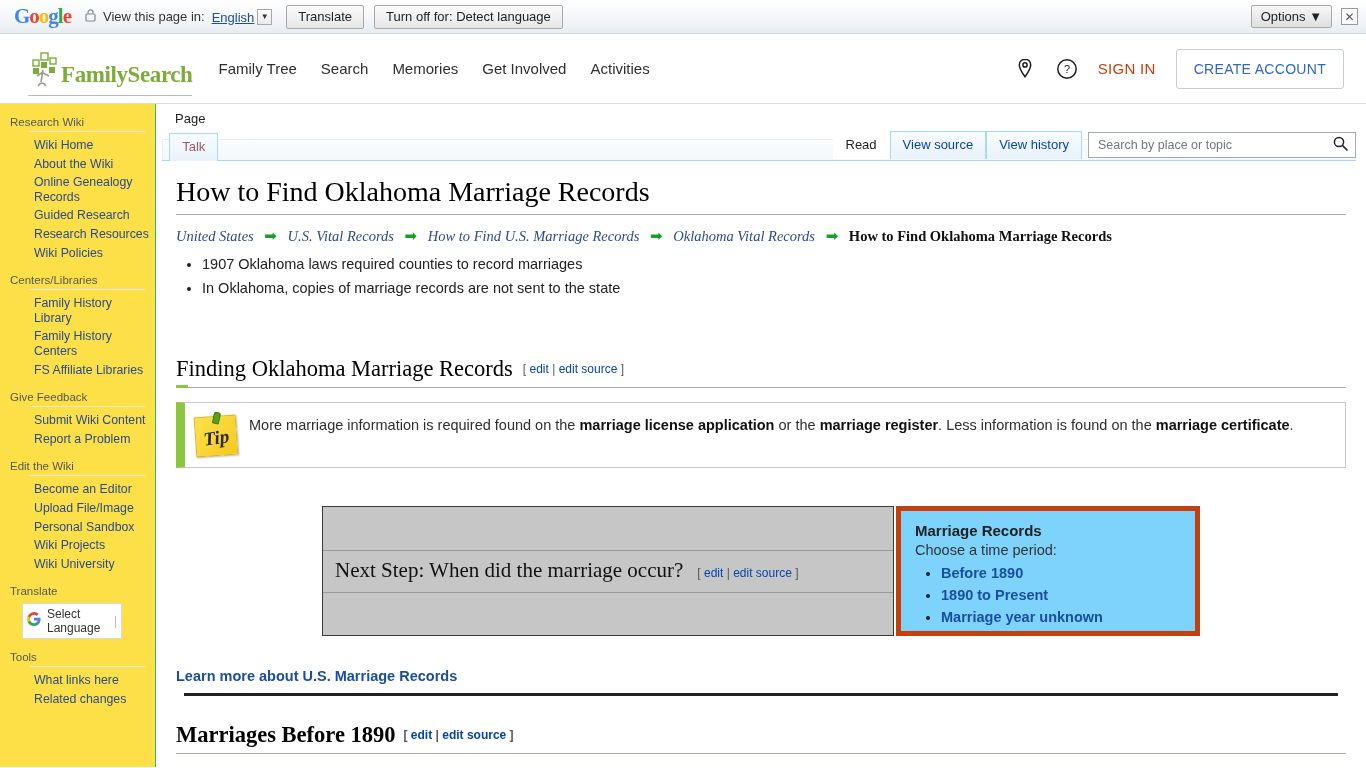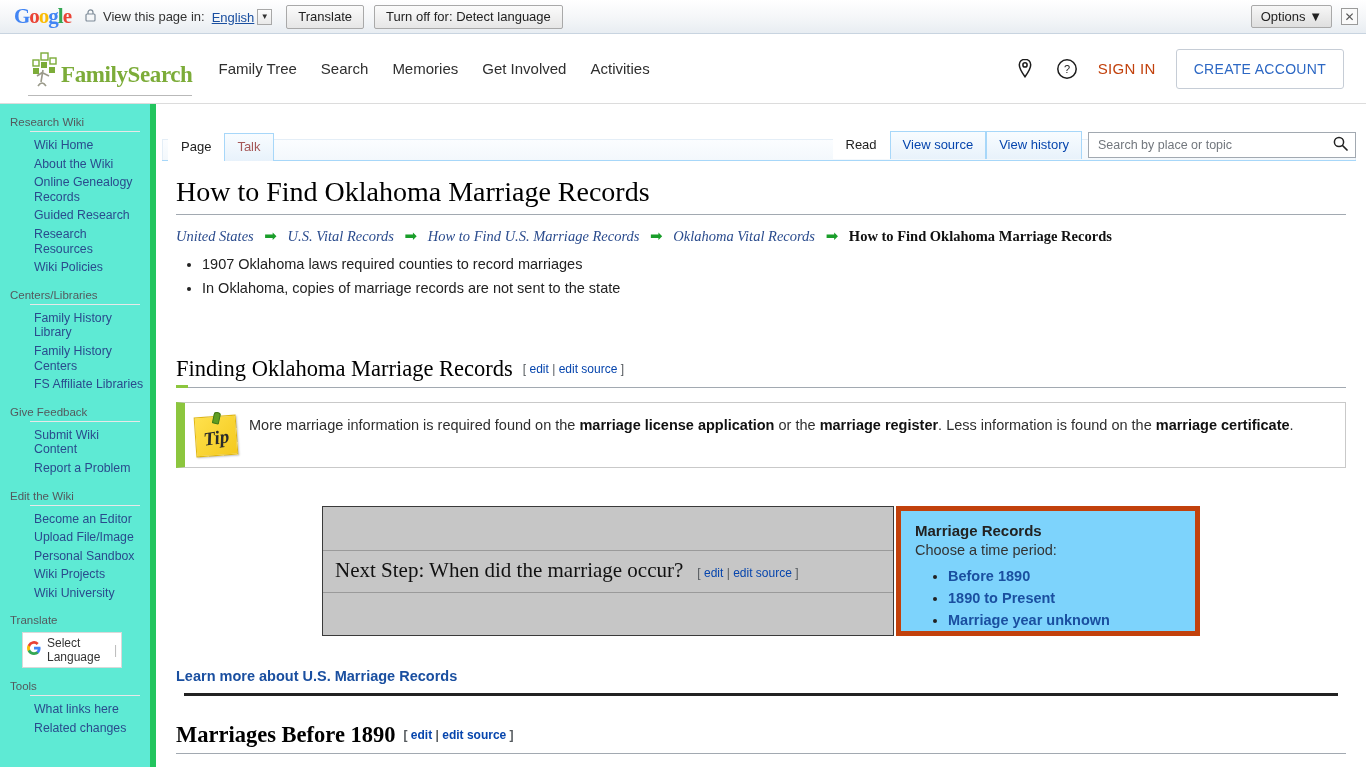--- a/index.html
+++ b/index.html
@@ -82,23 +82,23 @@
   #fsright .createacct {
     border: 1px solid #c6cdd6; border-radius: 3px; color: #2d68c4;
     padding: 11px 17px; font-size: 14px; letter-spacing: .3px;
   }
 
   
   #wrap { display: flex; height: calc(768px - 34px - 71px); }
 
   
   #sidebar {
-    width: 156px; flex: 0 0 156px; background: #5eead4;
+    width: 156px; flex: 0 0 156px; background: #fde047;
     padding: 10px 0 12px 0; font-size: 12px;
-    border-right: 6px solid #22c55e;
+    border-right: 1px solid #22c55e;
     overflow: hidden;
   }
   .sb-group { margin-bottom: 2px; }
   .sb-title { color: #54595d; font-size: 11.5px; padding: 2px 0 2px 10px; }
   .sb-rule { height:1px; background:#e8e8e8; margin: 1px 10px 4px 30px; }
   .sb-items { padding: 0 6px 8px 34px; }
   .sb-items a {
     display: block; color: #2a4b8d; text-decoration: none;
     font-size: 12.3px; line-height: 14.6px; padding: 2px 0;
   }
@@ -108,21 +108,21 @@
     font-size: 12px; color:#333;
   }
   .sb-lang .gicon { font-family:"Liberation Serif",serif; font-weight:bold; font-size:14px; color:#4285F4; }
   .sb-lang .bar { margin-left:auto; color:#bbb; }
 
   
   #content { flex: 1; background: #fff; position: relative; overflow: hidden; }
 
   
   #tabsrow { position: relative; height: 36px; margin-top: 21px; }
-  #tabsleft { position:absolute; left: 12px; bottom: 0; display:flex; align-items:flex-end; z-index:3; }
+  #tabsleft { position:absolute; left: 6px; bottom: 0; display:flex; align-items:flex-end; z-index:3;flex-direction:column; }
   #tabsright { position:absolute; right: 10px; bottom: 2px; display:flex; align-items:flex-end; gap:0; z-index:3; }
   .tab {
     font-size: 13px; padding: 6px 12px 7px; line-height: 14px;
     border: 1px solid transparent; border-bottom: none; position: relative;
   }
   .tab.sel { background: #fff; color: #222; }
   .tab.unsel { background: linear-gradient(to bottom,#f8fcff,#e8f2fb); color: #a55858; border-color: #a7d7f9; border-bottom:none; }
   .tab.link { color: #0645ad; background: linear-gradient(to bottom,#f8fcff,#e8f2fb); border-color:#a7d7f9; }
   .tab.plainsel { color:#222; background:#fff; }
   #tabline { position:absolute; left: 6px; right: 10px; bottom: 0; height: 1px; background: #a7d7f9; }
@@ -206,21 +206,21 @@
   }
   .nextstep .editlinks { font-size: 12px; color: #54595d; margin-left: 14px; }
   .nextstep .editlinks a { color: #0645ad; text-decoration: none; }
 
   .recordsbox {
     width: 304px; margin-left: 2px; background: #7dd3fc; border: 5px solid #c2410c;
     padding: 11px 14px 13px 14px; height: 130px;
   }
   .recordsbox h3 { margin: 0 0 3px 0; font-size: 15px; color: #222; }
   .recordsbox .sub { font-size: 14.5px; color: #333; margin-bottom: 4px; }
-  .recordsbox ul { margin: 7px; padding-left: 26px; }
+  .recordsbox ul { margin: 0; padding-left: 26px; }
   .recordsbox li { line-height: 22px; }
   .recordsbox li a { color: #1a4fa0; font-weight: bold; font-size: 14.5px; text-decoration: none; }
 
   .learnmore {
     margin-top: 32px; font-size: 14.5px; font-weight: bold; color: #1a4fa0; text-decoration: none;
     display: inline-block;
   }
   .thickrule { margin: 9px 8px 0 8px; height: 3px; background: #222; }
 
   h2.sec2 {

